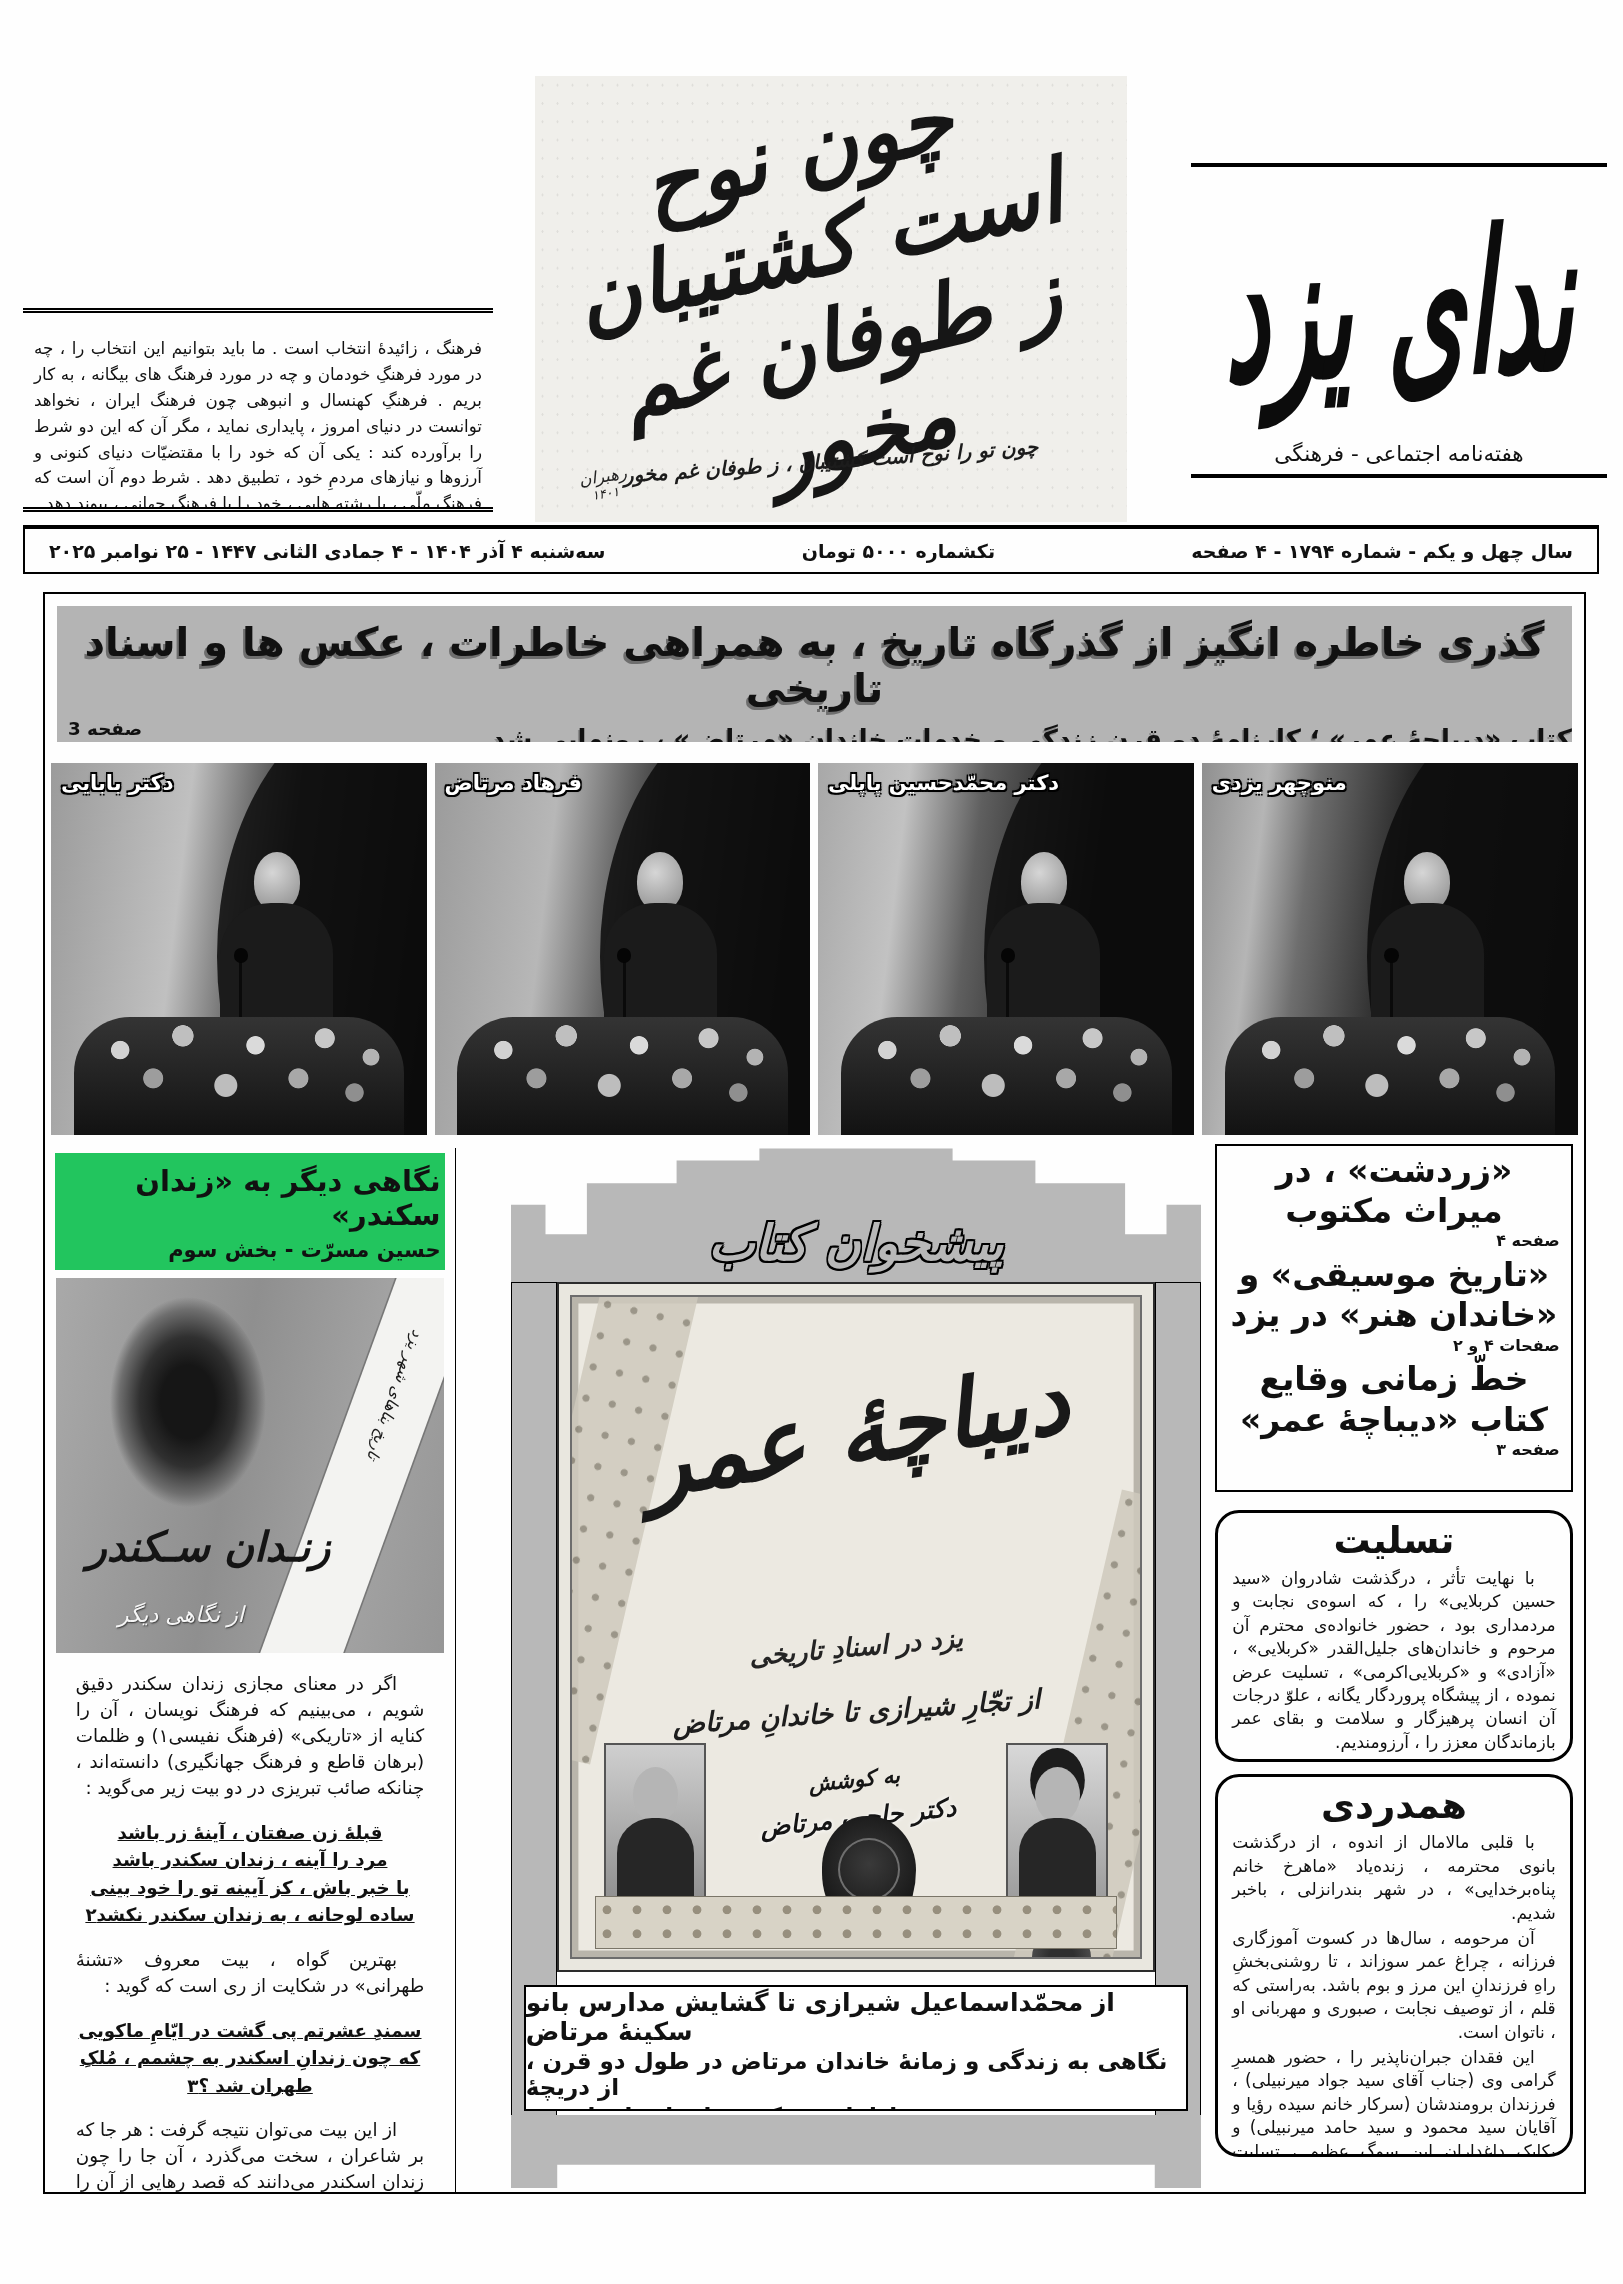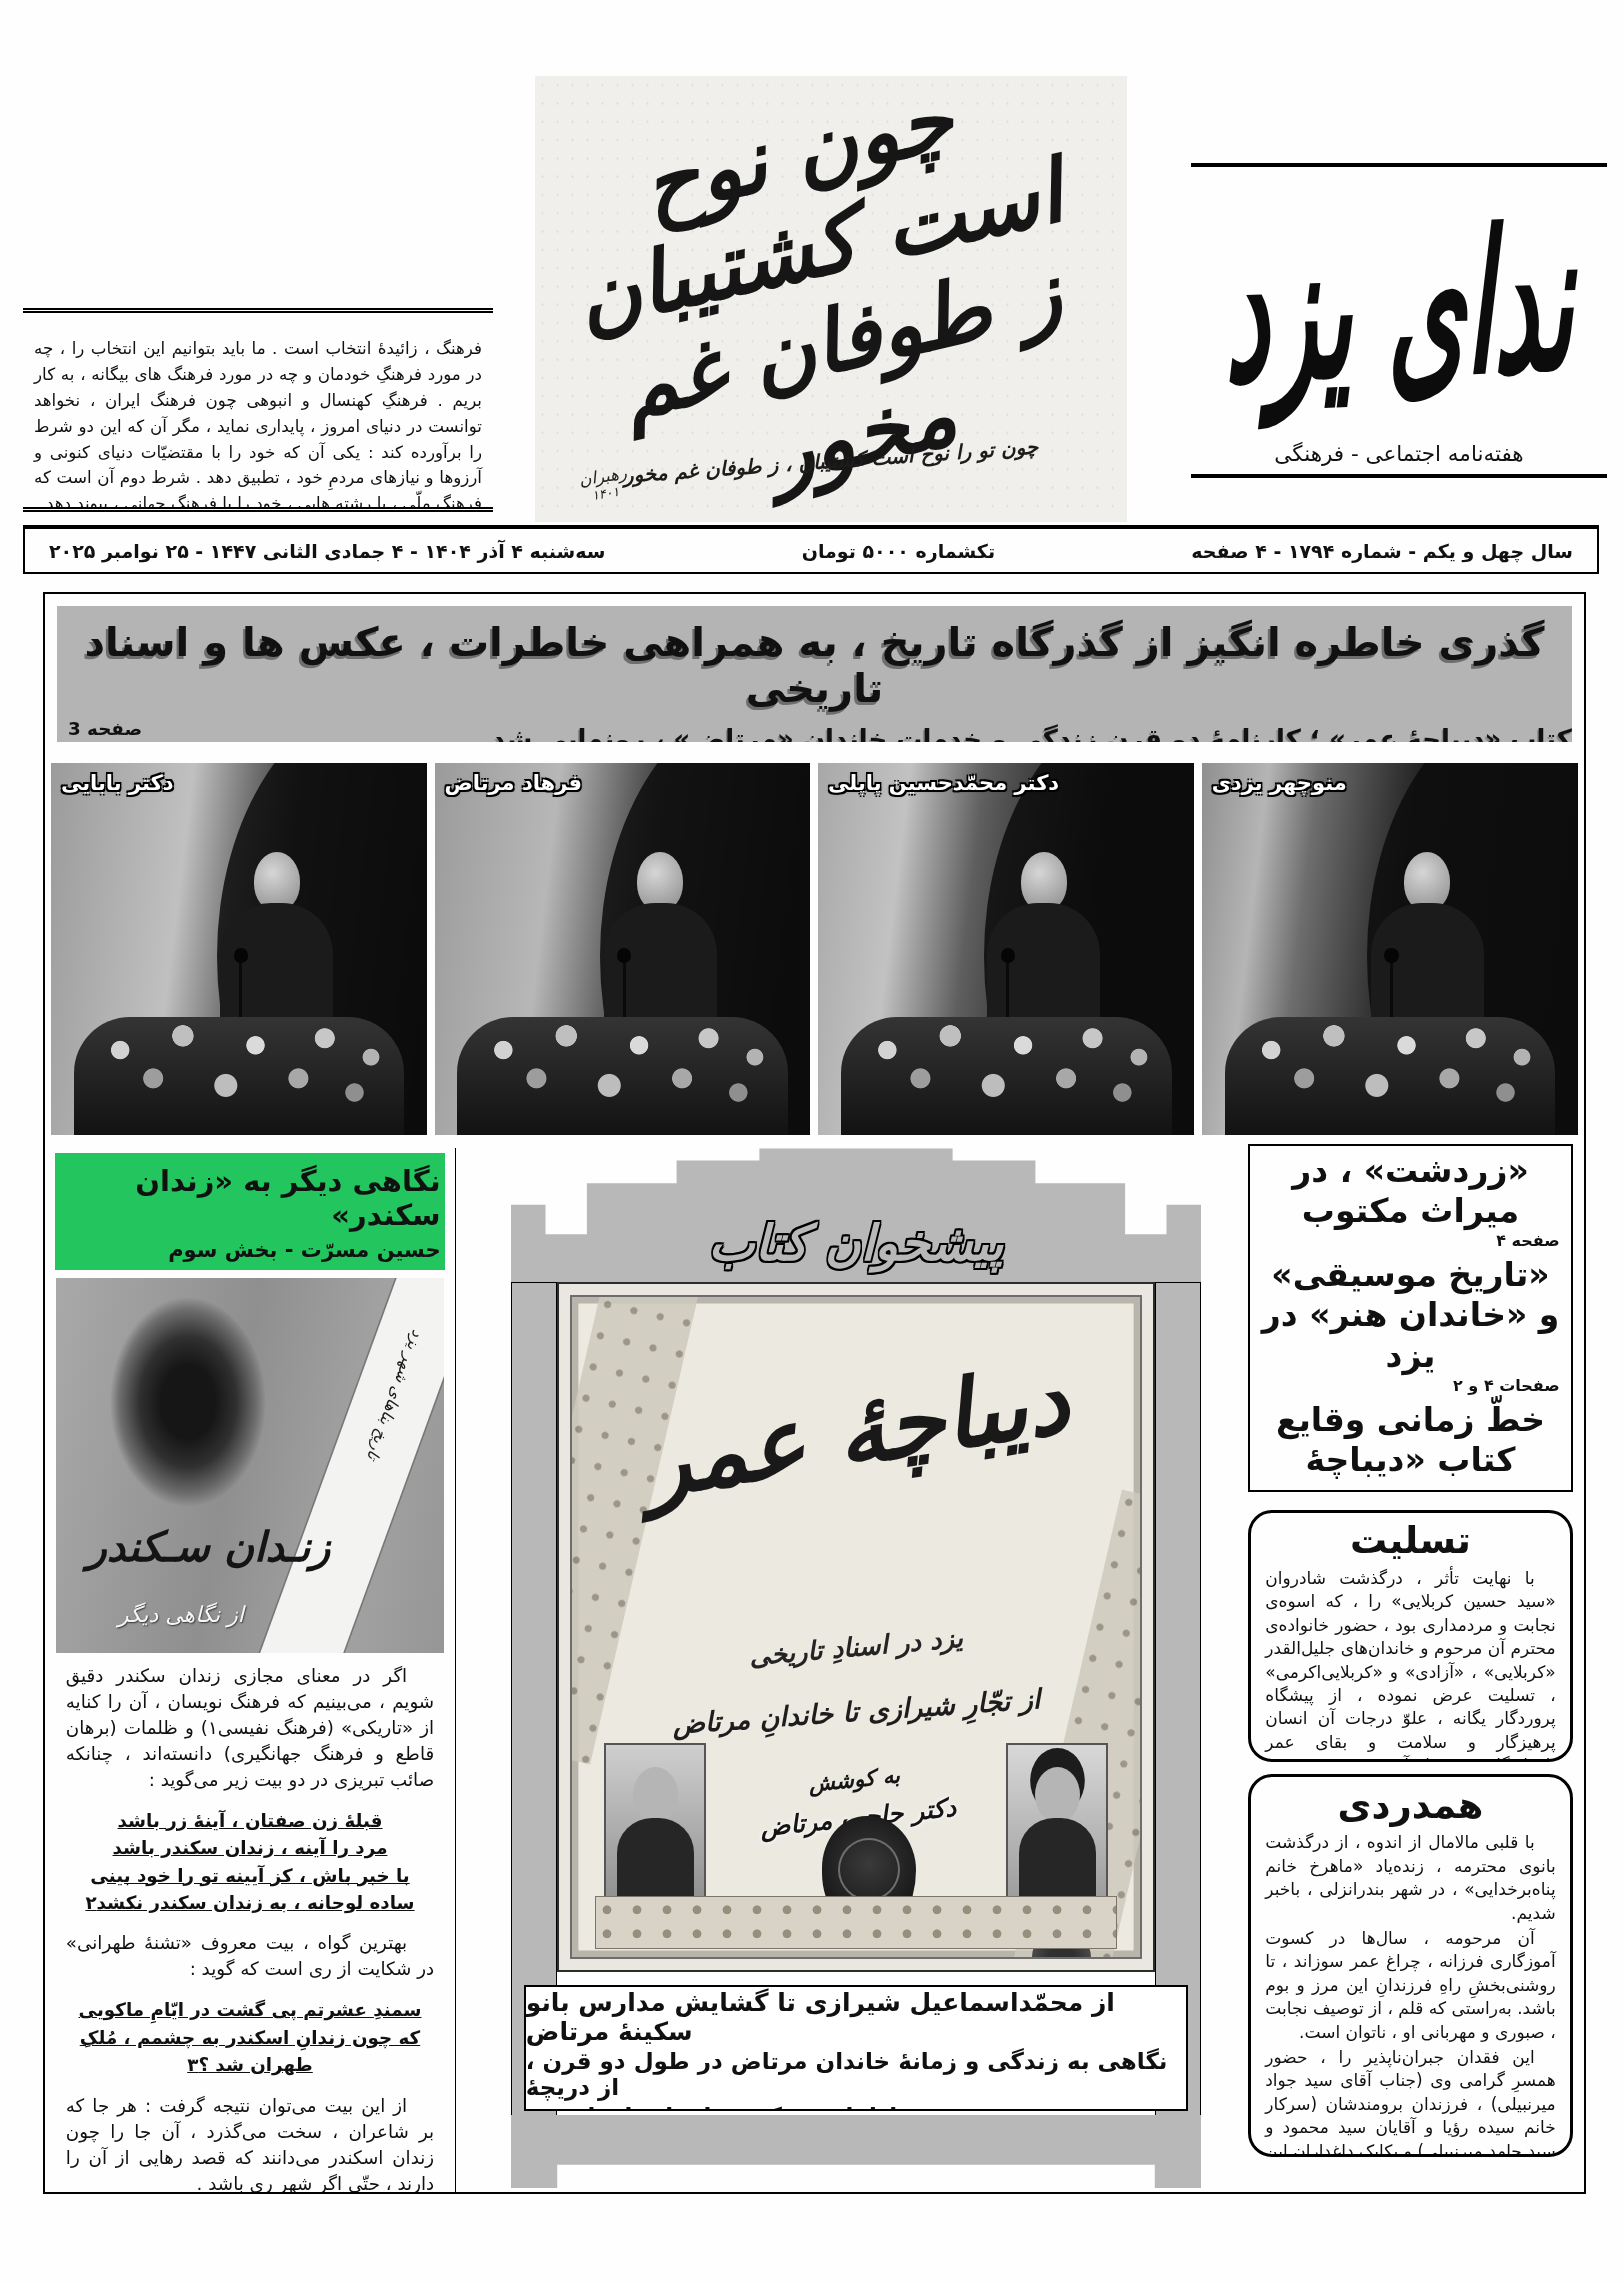--- a/index.html
+++ b/index.html
@@ -83,21 +83,21 @@
     background:radial-gradient(closest-side,#161616 35%,#303030 62%,#6e6e6e 88%,transparent 100%);
     border-radius:46% 54% 50% 42%;}
   .li-band{position:absolute;right:10%;top:-18%;width:20%;height:140%;background:#f3f3f1;
     transform:rotate(20deg);box-shadow:0 0 0 1.6px #777;}
   .li-band span{position:absolute;top:34%;left:50%;transform:translate(-50%,-50%) rotate(90deg);
     font-size:16px;font-style:italic;white-space:nowrap;color:#1a1a1a;}
   .li-t1{position:absolute;left:8%;bottom:22%;font-size:41px;font-weight:bold;font-style:italic;color:#141414;}
   .li-t2{position:absolute;left:16%;bottom:7%;font-size:22px;font-style:italic;color:#f6f6f6;
     text-shadow:0.8px 0.8px 1.6px #333;}
   .left-body{margin:0 12.8px;font-size:18.3px;line-height:1.42;text-align:justify;}
-  .left-body p{margin:8px;text-indent:27px;}
+  .left-body p{margin:18px;text-indent:27px;}
   .poem{text-align:center;font-weight:bold;margin:14px 0;line-height:1.5;text-decoration:underline;}
   .poem span{display:block;}
 
   
   .board{position:absolute;left:466px;top:552px;width:690px;height:1046px;}
   .board-head{position:absolute;top:2.4px;left:0;width:100%;height:134px;background:#b8b8b8;
     clip-path:polygon(0 42%,5% 42%,5% 64%,11% 64%,11% 26%,24% 26%,24% 9%,36% 9%,36% 0,64% 0,64% 9%,76% 9%,76% 26%,89% 26%,89% 64%,95% 64%,95% 42%,100% 42%,100% 100%,0 100%);
     filter:drop-shadow(1.6px 0 0 #000) drop-shadow(-1.6px 0 0 #000) drop-shadow(0 1.6px 0 #000) drop-shadow(0 -1.6px 0 #000);}
   .board-head-label{position:absolute;top:69px;left:0;width:100%;text-align:center;font-size:49px;font-weight:bold;
     font-style:italic;color:#b8b8b8;letter-spacing:3.2px;
@@ -144,21 +144,21 @@
   .board-caption{position:absolute;left:12.8px;right:12.8px;top:839px;height:126px;box-sizing:border-box;
     border:2.4px solid #000;background:#fff;text-align:left;padding-top:1px;overflow:hidden;}
   .bc1{font-size:25px;font-weight:bold;letter-spacing:-0.8px;}
   .bc2{font-size:23px;font-weight:bold;margin-top:2.4px;}
   .bc3{font-size:23px;font-weight:bold;margin-top:2.4px;}
   .board-pedestal{position:absolute;left:0;right:0;top:969px;height:73px;background:#b8b8b8;
     clip-path:polygon(0 0,100% 0,100% 100%,93.3% 100%,93.3% 68%,6.7% 68%,6.7% 100%,0 100%);
     filter:drop-shadow(1.6px 0 0 #000) drop-shadow(-1.6px 0 0 #000) drop-shadow(0 1.6px 0 #000) drop-shadow(0 -1.6px 0 #000);}
 
   
-  .right-col{position:absolute;right:11px;top:550px;width:325px;}
+  .right-col{position:absolute;right:11px;top:550px;width:358px;}
   .rc-headlines{border:2.4px solid #000;box-sizing:border-box;padding:4.8px 8px 1.6px;text-align:center;height:348px;overflow:hidden;}
   .rc-item-title{font-size:33px;font-weight:bold;line-height:1.22;letter-spacing:-0.8px;}
   .rc-item-page{font-size:16px;font-weight:bold;text-align:right;margin:0 3.2px 4.8px;}
   .condo{border:3.2px solid #000;border-radius:24px;box-sizing:border-box;padding:4.8px 14.3px 8px;margin-top:17.5px;overflow:hidden;}
   .condo.t1{height:252px;}
   .condo.t2{height:383px;margin-top:12.8px;}
   .condo-title{font-size:37px;font-weight:bold;text-align:center;letter-spacing:4.8px;margin:1.6px 0 4.8px;}
   .condo-body{font-size:17px;line-height:1.38;text-align:justify;}
   .condo-body p{margin:0 0 1.6px;text-indent:21px;}
 </style>

